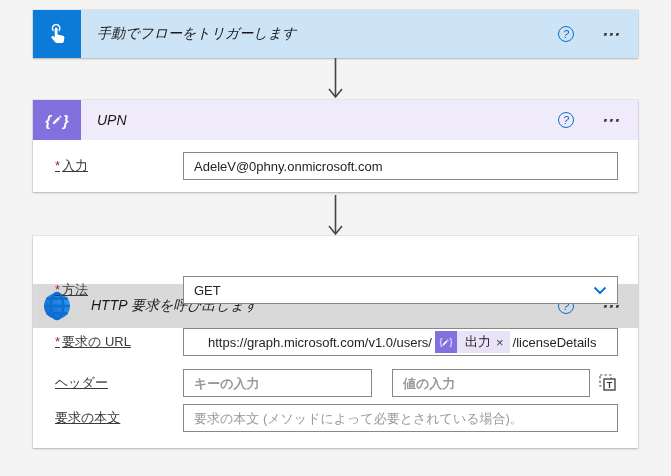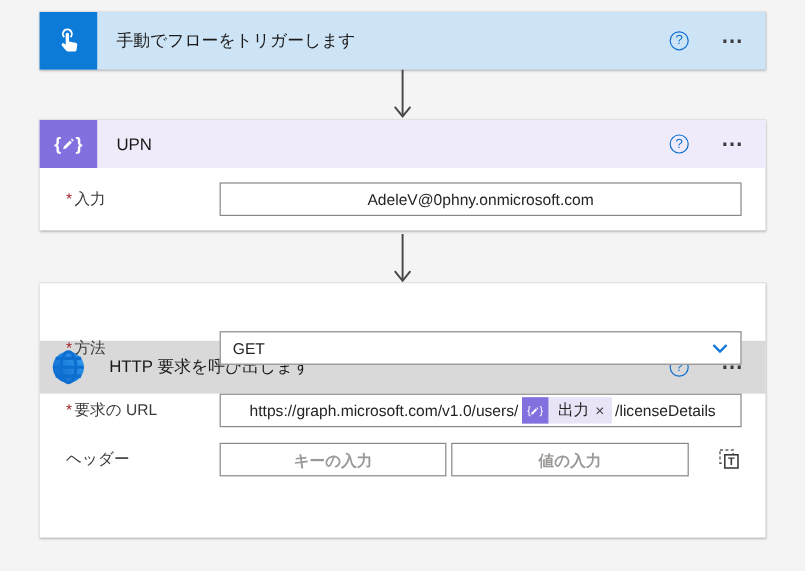--- a/index.html
+++ b/index.html
@@ -15,20 +15,21 @@
     position:absolute;
     left:33px;
     width:605px;
     background:#fff;
     box-shadow:0 1px 2px rgba(0,0,0,0.22), 0 0 0 1px rgba(0,0,0,0.05);
   }
   .card-header {
     display:flex;
     align-items:center;
     height:100%;
+    font-style:italic;
   }
   .card-header.sub { height:40px; }
   .card-header.http { height:44px;margin-top:48px; }
   .icon-box {
     width:48px;
     height:100%;
     flex:0 0 48px;
     display:flex;
     align-items:center;
     justify-content:center;
@@ -83,33 +84,33 @@
     position:absolute;
     left:22px; right:20px;
     display:flex;
     align-items:center;
   }
   .field-label {
     width:128px;
     flex:0 0 128px;
     font-size:13px;
     color:#3b3a39;
+    text-decoration:underline;
   }
   .req { color:#a4262c; margin-right:2px; }
   .text-input, .select-box, .token-input {
     flex:1;
     height:28px;
     border:1px solid #8a8886;
     background:#fff;
     font-family:"Liberation Sans", sans-serif;
     font-size:13px;
     color:#252423;
     padding:0 10px;
     outline:none;
-    text-align:center;
   }
   .text-input::placeholder { color:#9b9997; opacity:1; }
   .select-box {
     display:flex;
     align-items:center;
     cursor:pointer;
   }
   .select-box .chev { margin-left:auto; }
   .token-input {
     display:flex;
@@ -244,23 +245,27 @@
         <span class="pill-label">出力</span>
         <span class="pill-close">×</span>
       </span>
       <span>/licenseDetails</span>
     </div>
   </div>
 
   <div class="row" style="top:133px">
     <span class="field-label">ヘッダー</span>
     <input class="text-input kv-input" style="width: 189px;" type="text" placeholder="キーの入力">
-    <input class="text-input kv-input" style="width: 198px; margin-left: 4px;" type="text" placeholder="値の入力">
+    <input class="text-input kv-input" style="width: 198px; margin-left: 20px;" type="text" placeholder="値の入力">
     <div class="text-mode-btn">
       <svg width="20" height="20" viewBox="0 0 20 20">
         <rect x="2" y="2" width="11" height="11" fill="none" stroke="#605e5c" stroke-width="1.2" stroke-dasharray="2.5,2"></rect>
         <rect x="6" y="6" width="11" height="11" fill="#fff" stroke="#3b3a39" stroke-width="1.3"></rect>
         <text x="11.5" y="14.6" font-size="9" font-family="Liberation Sans, sans-serif" font-weight="bold" fill="#3b3a39" text-anchor="middle">T</text>
       </svg>
     </div>
   </div>
 
+  <div class="row" style="top:168px">
+    <span class="field-label">要求の本文</span>
+    <input class="text-input" type="text" placeholder="要求の本文 (メソッドによって必要とされている場合)。" style="">
+  </div>
 </div>
 
 </body></html>

